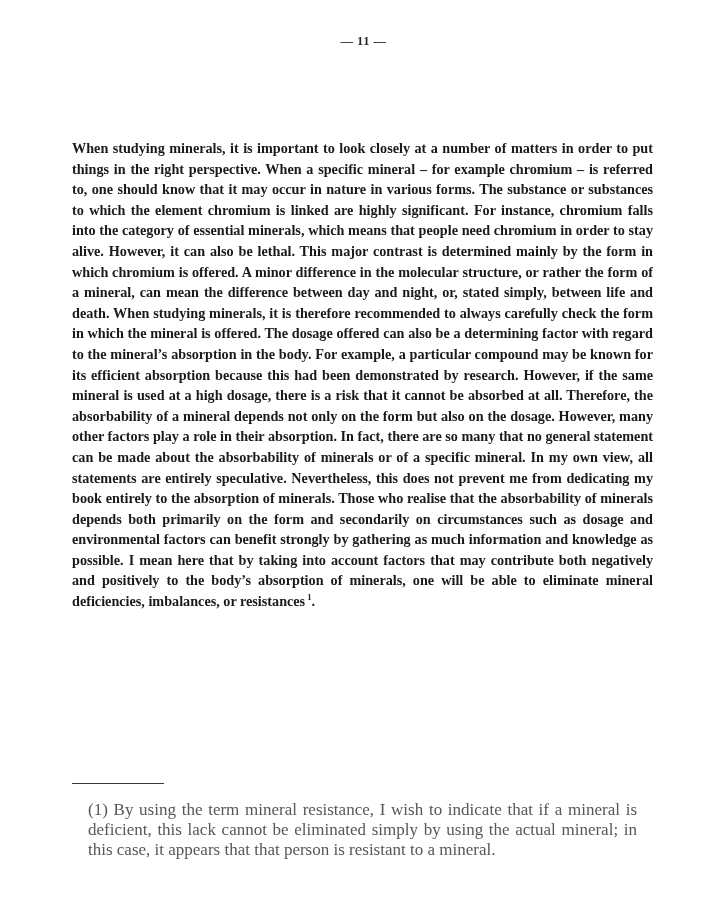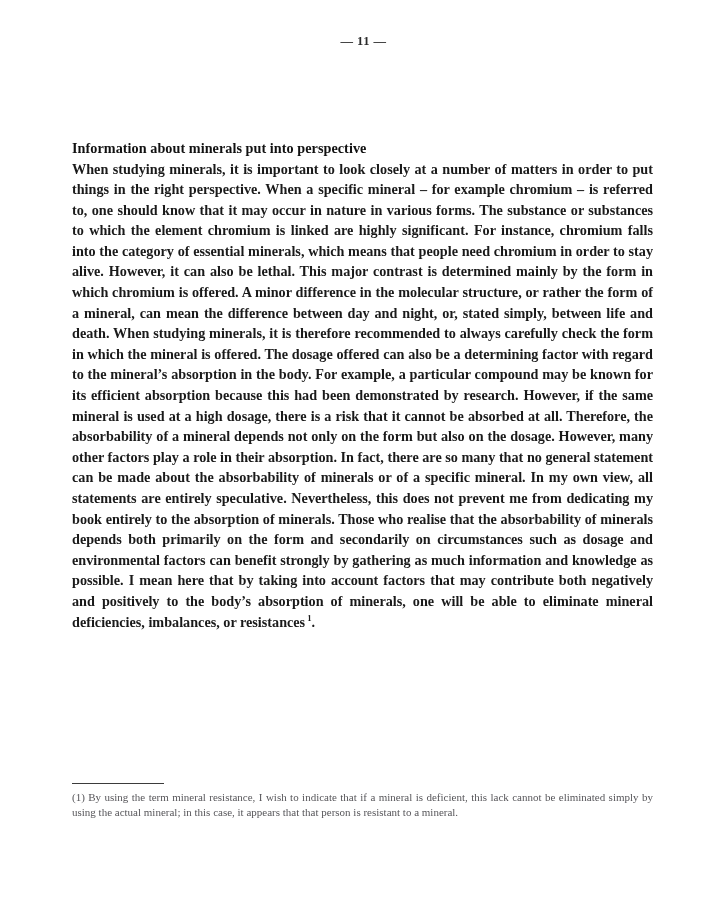--- a/index.html
+++ b/index.html
@@ -63,37 +63,36 @@
     top: 783px;
     width: 581px;
   }
   .footnote-rule {
     width: 92px;
     height: 0;
     border-top: 1.4px solid #3b3b3b;
     margin: 0 0 6px 0;
   }
   .footnote-text {
-    font-size: 11px;
-    line-height: 15px;
+    font-size: 17px;
+    line-height: 20px;
     color: #57565a;
     text-align: justify;
     text-justify: inter-word;
-    margin: 0;
+    margin: 16px;
   }
 </style>
 </head>
 <body>
 
 <div class="page">
 
   <div class="page-number">— 11 —</div>
 
   <div class="content">
-    <h2 class="section-heading">Information about minerals put into perspective</h2>
 
     <p class="body-paragraph"><span>When studying minerals, it is important to look closely at a number of matters in order to put things in the right perspective. When a specific mineral – for example chromium – is referred to, one should know that it may occur in nature in various forms. The substance or substances to which the element chromium is linked are highly significant. For instance, chromium falls into the category of essential minerals, which means that people need chromium in order to stay alive. However, it can also be lethal. This major contrast is determined mainly by the form in which chromium is offered. A minor difference in the molecular structure, or rather the form of a mineral, can mean the difference between day and night, or, stated simply, between life and death. When studying minerals, it is therefore recommended to always carefully check the form in which the mineral is offered. The dosage offered can also be a determining factor with regard to the mineral’s absorption in the body. For example, a particular compound may be known for its efficient absorption because this had been demonstrated by research. However, if the same mineral is used at a high dosage, there is a risk that it cannot be absorbed at all. Therefore, the absorbability of a mineral depends not only on the form but also on the dosage. However, many other factors play a role in their absorption. In fact, there are so many that no general statement can be made about the absorbability of minerals or of a specific mineral. In my own view, all statements are entirely speculative. Nevertheless, this does not prevent me from dedicating my book entirely to the absorption of minerals. Those who realise that the absorbability of minerals depends both primarily on the form and secondarily on circumstances such as dosage and environmental factors can benefit strongly by gathering as much information and knowledge as possible. I mean here that by taking into account factors that may contribute both negatively and positively to the body’s absorption of minerals, one will be able to eliminate mineral deficiencies, imbalances, or resistances</span><sup>1</sup><span>.</span></p>
   </div>
 
   <div class="footnote-area">
     <div class="footnote-rule"></div>
     <p class="footnote-text">(1) By using the term mineral resistance, I wish to indicate that if a mineral is deficient, this lack cannot be eliminated simply by using the actual mineral; in this case, it appears that that person is resistant to a mineral.</p>
   </div>
 
 </div>

